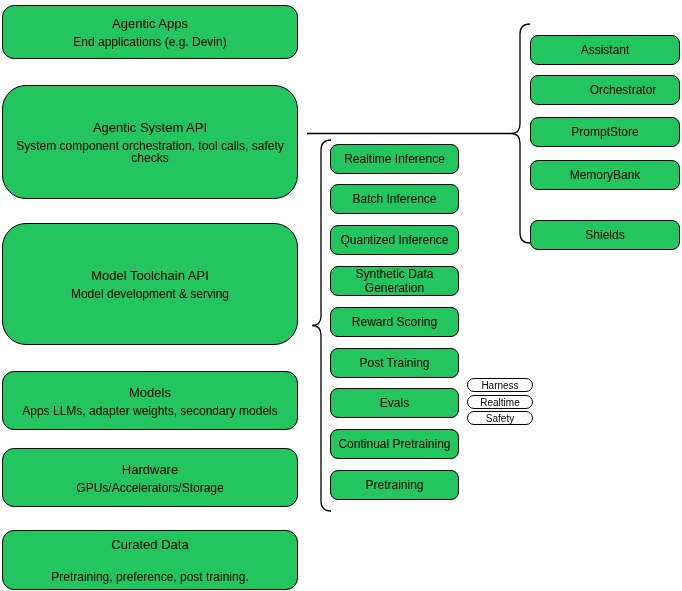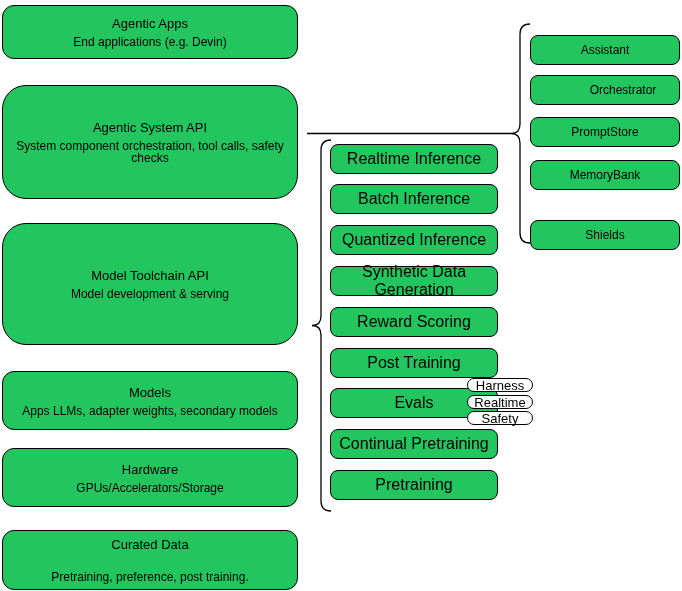--- a/index.html
+++ b/index.html
@@ -23,35 +23,35 @@
     justify-content: center;
     text-align: center;
     z-index: 1;
   }
   .lbox { left: 2px; width: 296px; }
   .lbox .title { font-size: 13px; line-height: 15px; }
   .lbox .subtitle { font-size: 12px; line-height: 12px; margin-top: 5px; }
   .r12 { border-radius: 12px; }
   .r24 { border-radius: 24px; }
   .mbox {
-    left: 330px; width: 168px; height: 30px;
-    border-radius: 8px; font-size: 16px;
+    left: 330px; width: 129px; height: 30px;
+    border-radius: 8px; font-size: 12px;
   }
   .rbox {
     left: 530px; width: 150px; height: 30px;
     border-radius: 8px; font-size: 12px;
   }
   .pill {
     position: absolute;
     box-sizing: border-box;
     left: 467px; width: 66px; height: 14px;
     background: #ffffff;
     border: 1.3px solid #000000;
     border-radius: 8px;
-    font-size: 13px; line-height: 11px;
+    font-size: 10px; line-height: 11px;
     display: flex; align-items: center; justify-content: center;
     z-index: 3;
   }
   .overlay {
     position: absolute;
     left: 0; top: 0;
     width: 682px; height: 591px;
     z-index: 2;
     pointer-events: none;
   }

